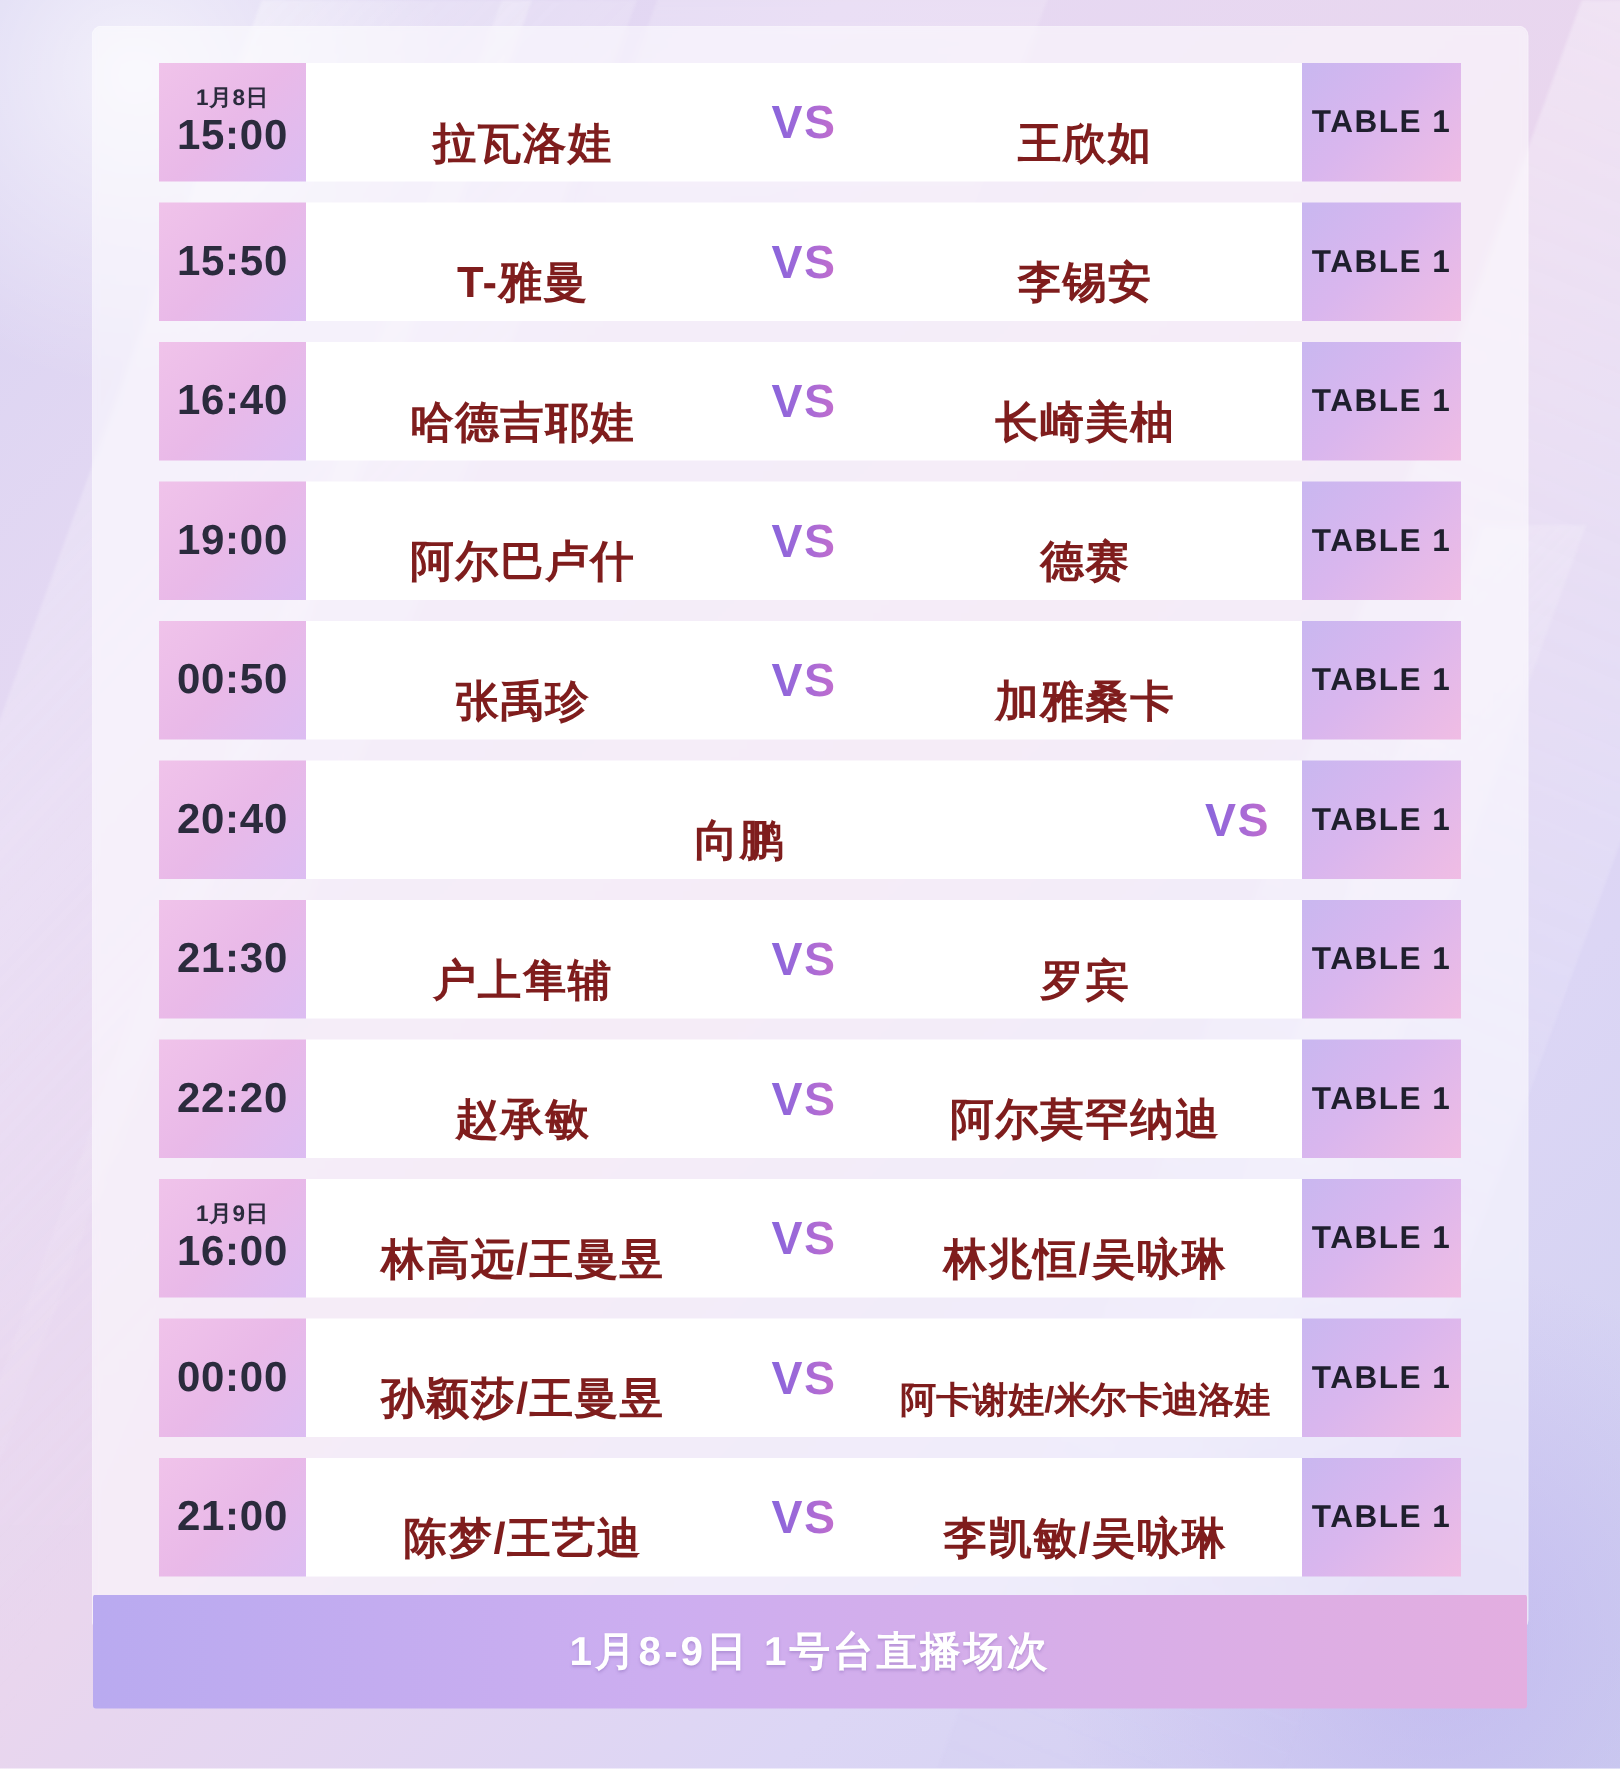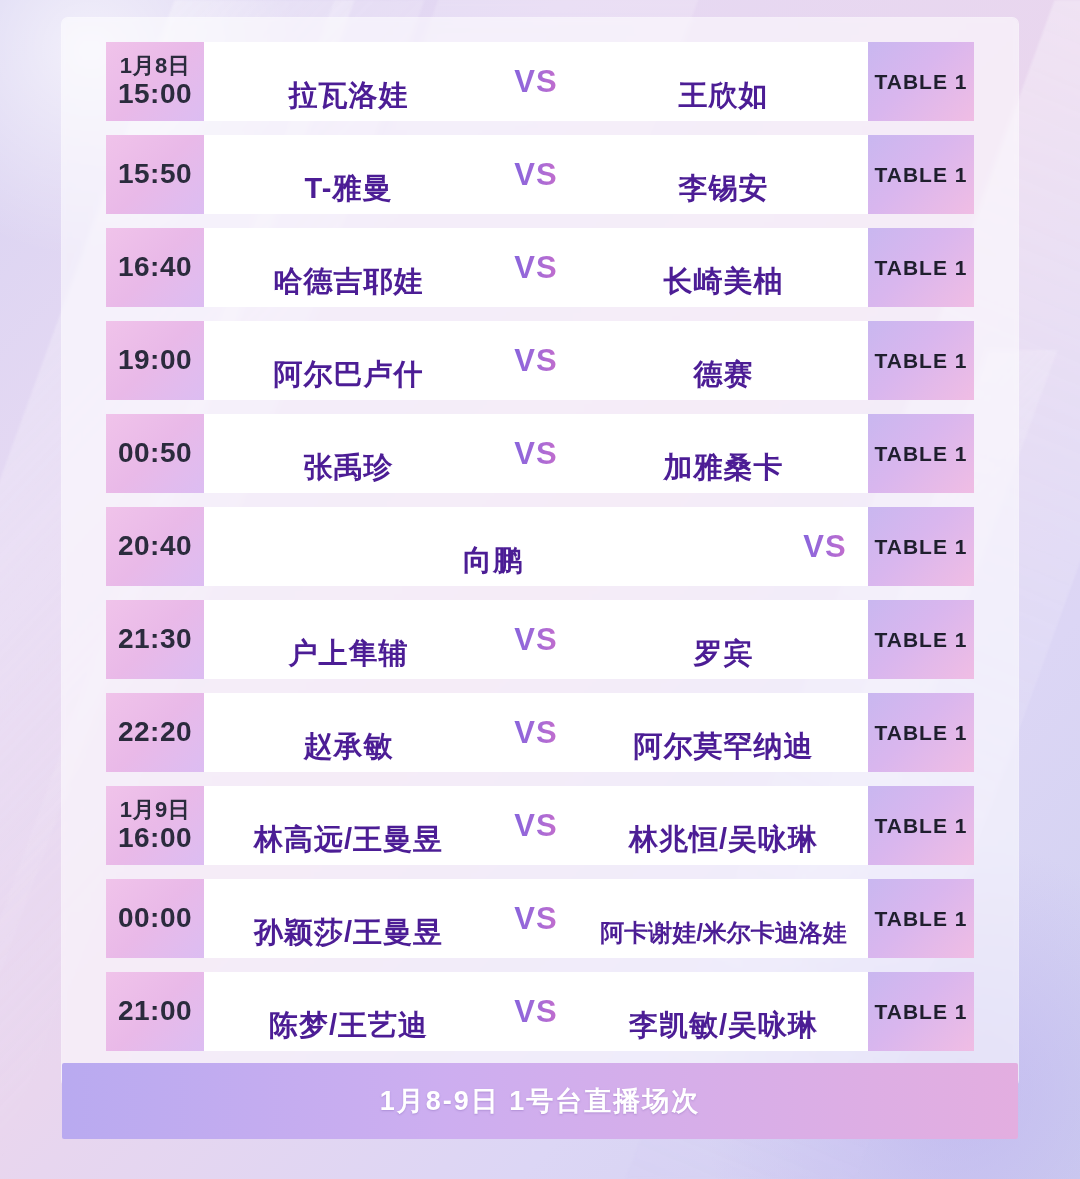--- a/index.html
+++ b/index.html
@@ -75,41 +75,41 @@
     flex-direction: column;
     align-items: center;
     justify-content: center;
     color: #2b2b3d;
     font-weight: bold;
     font-size: 22px;
     letter-spacing: 0.5px;
     line-height: 1.15;
   }
   .time-cell .date {
-    font-size: 22px;
+    font-size: 15px;
     font-weight: bold;
   }
   .time-cell .hm {
     font-size: 28px;
     font-weight: bold;
   }
 
   .match {
     flex: 1 1 auto;
     background: #ffffff;
     display: flex;
     align-items: center;
     position: relative;
   }
   .player {
     flex: 1 1 50%;
     text-align: center;
     font-size: 29px;
     font-weight: bold;
-    color: #4c1d95;
+    color: #7f1d1d;
     letter-spacing: 1px;
     padding: 0 6px;
     box-sizing: border-box;
     white-space: nowrap;
     overflow: hidden;
     margin-top: 28px;
   }
   .player.small { font-size: 24px; letter-spacing: 0px; }
   .vs {
     flex: 0 0 86px;

